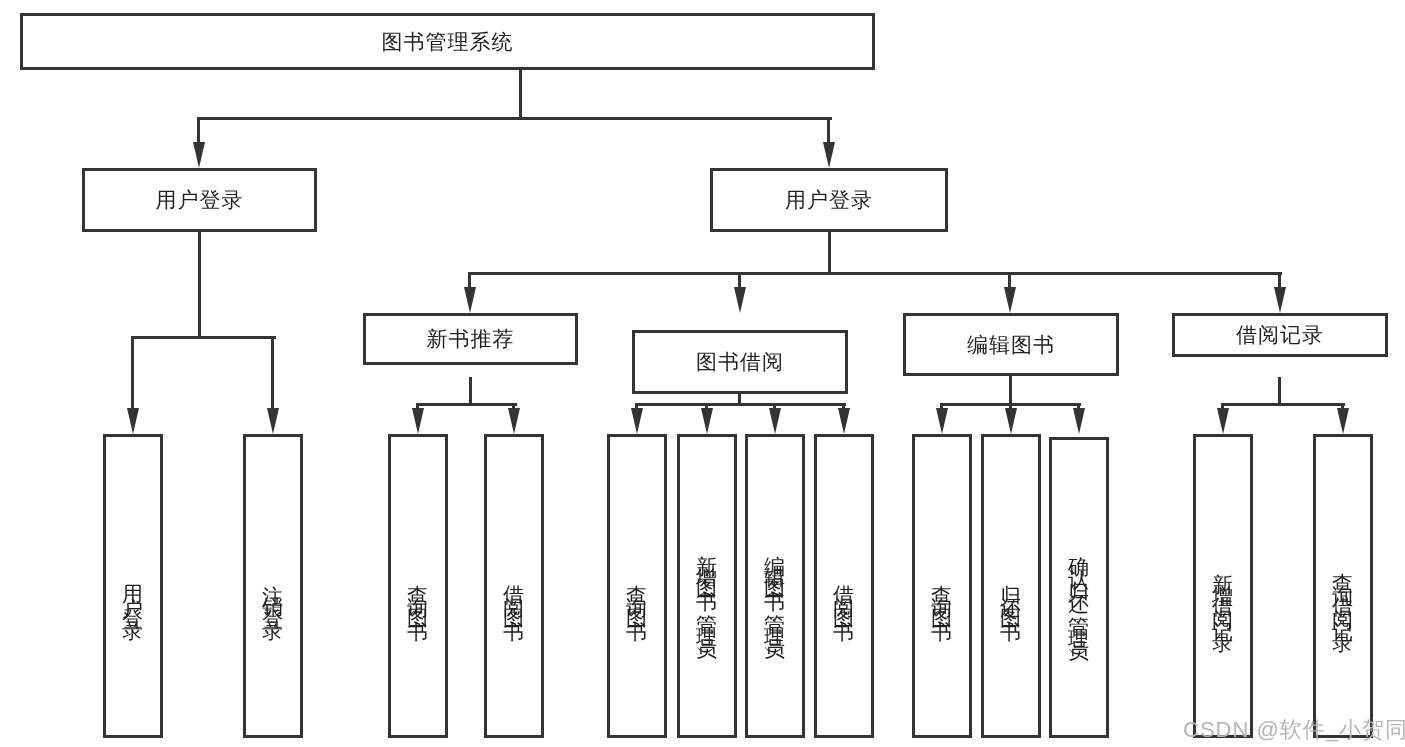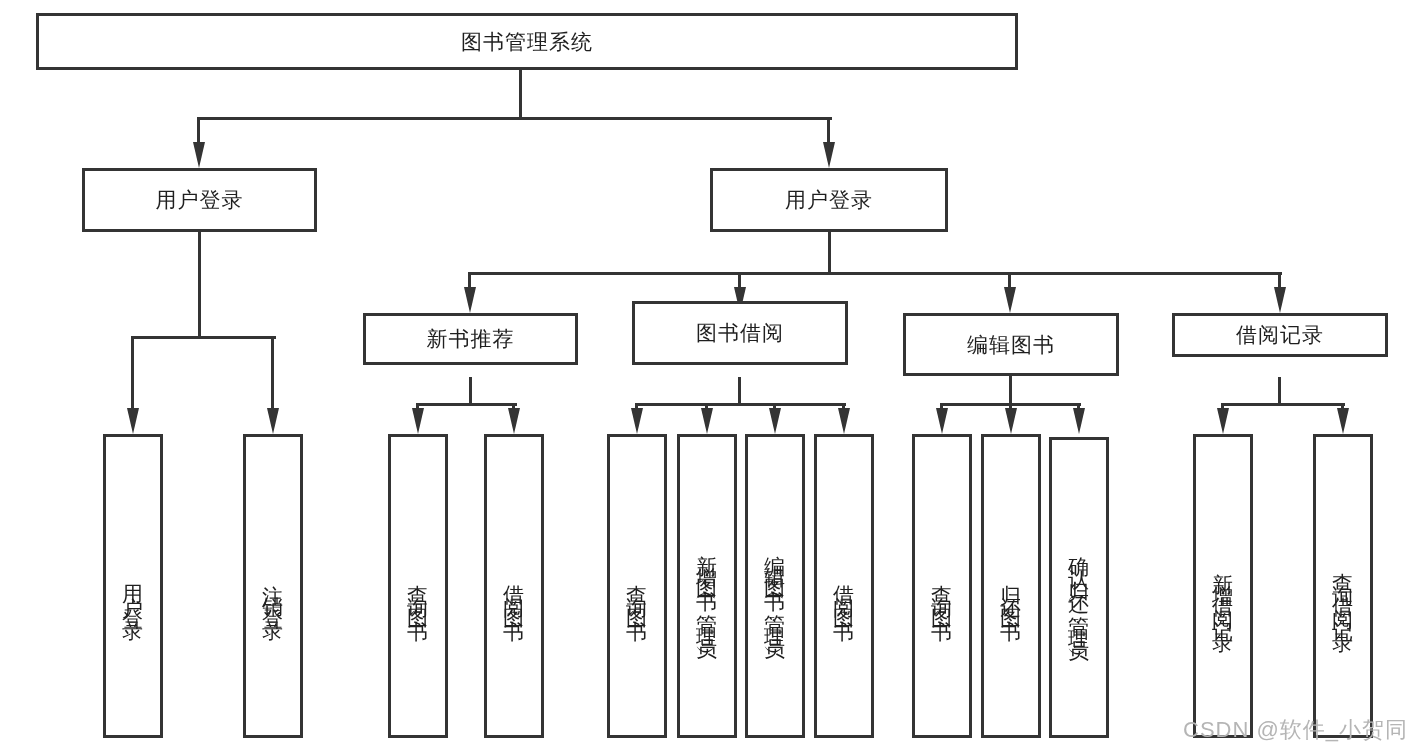--- a/index.html
+++ b/index.html
@@ -102,35 +102,35 @@
   <div class="hline" style="left:940px;top:403px;width:141px"></div>
   <div class="arrow" style="left:936px;top:403px;height:31px"></div>
   <div class="arrow" style="left:1005px;top:403px;height:31px"></div>
   <div class="arrow" style="left:1073px;top:403px;height:31px"></div>
 
   <div class="vline" style="left:1278px;top:377px;height:29px"></div>
   <div class="hline" style="left:1221px;top:403px;width:124px"></div>
   <div class="arrow" style="left:1217px;top:403px;height:31px"></div>
   <div class="arrow" style="left:1337px;top:403px;height:31px"></div>
 
-  <div class="hbox" style="left:36px;top:13px;width:982px;height:57px">
+  <div class="hbox" style="left:20px;top:13px;width:855px;height:57px">
     <span>图书管理系统</span>
   </div>
 
   <div class="hbox" style="left:82px;top:168px;width:235px;height:64px">
     <span>用户登录</span>
   </div>
   <div class="hbox" style="left:710px;top:168px;width:238px;height:64px">
     <span>用户登录</span>
   </div>
 
   <div class="hbox" style="left:363px;top:313px;width:215px;height:52px">
     <span>新书推荐</span>
   </div>
-  <div class="hbox" style="left:632px;top:301px;width:216px;height:64px">
+  <div class="hbox" style="left:632px;top:330px;width:216px;height:64px">
     <span>图书借阅</span>
   </div>
   <div class="hbox" style="left:903px;top:313px;width:216px;height:63px">
     <span>编辑图书</span>
   </div>
   <div class="hbox" style="left:1172px;top:313px;width:216px;height:44px">
     <span>借阅记录</span>
   </div>
 
   <div class="vbox" style="left:103px;top:434px;width:60px;height:304px">

